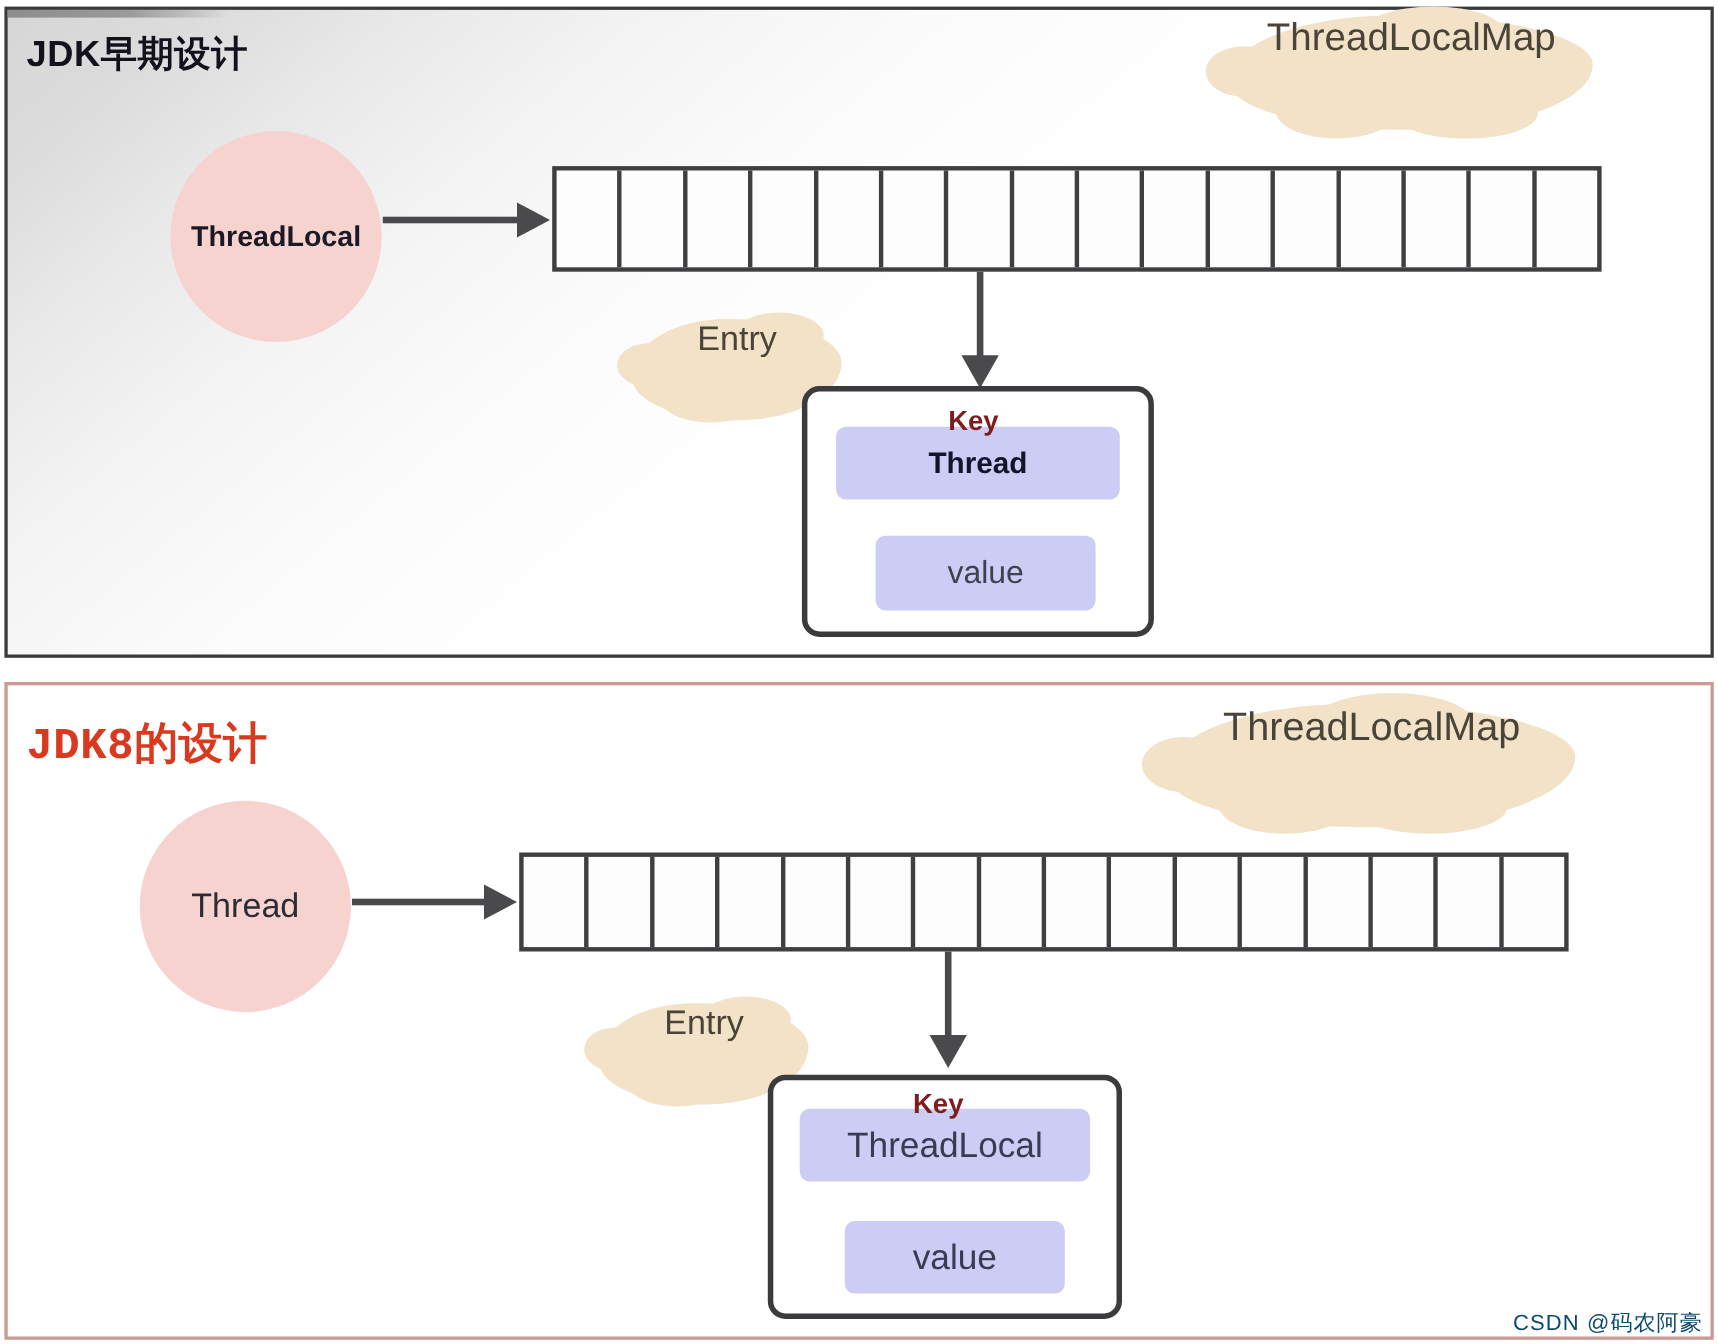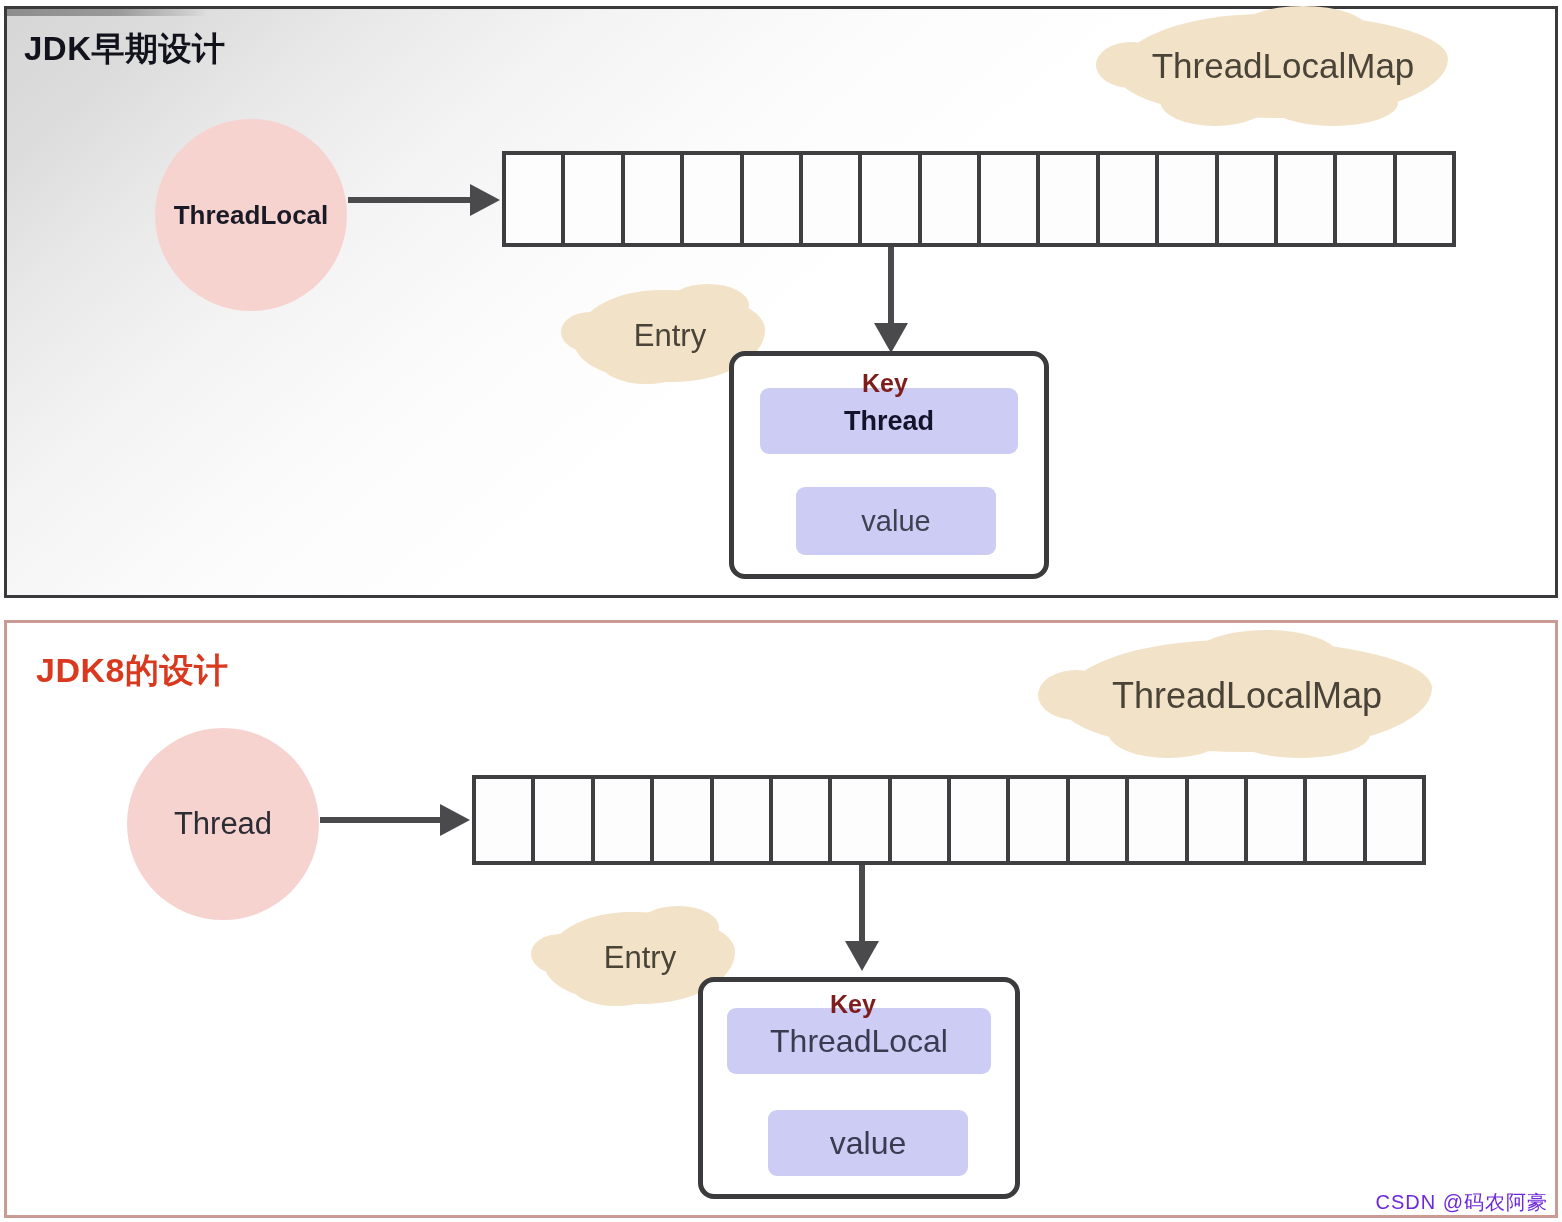--- a/index.html
+++ b/index.html
@@ -57,24 +57,25 @@
     letter-spacing: 0.5px;
     white-space: nowrap;
   }
   #title-top {
     left: 24px;
     top: 27px;
     font-size: 33px;
     color: #12121c;
   }
   #title-bottom {
-    left: 36px;
+    left: 24px;
     top: 648px;
-    font-size: 34px;
+    font-size: 40px;
     color: #d93a1f;
+    font-family: Liberation Mono, monospace;
   }
 
   
   .node-circle {
     position: absolute;
     border-radius: 50%;
     background: #f7d3d0;
     display: flex;
     align-items: center;
     justify-content: center;
@@ -96,21 +97,21 @@
     height: 192px;
     font-size: 31px;
     font-weight: normal;
     color: #2c2c34;
   }
 
   
   .cloud {
     position: absolute;
     display: flex;
-    align-items: center;
+    align-items: flex-start;
     justify-content: center;
     color: #4a4338;
     white-space: nowrap;
   }
   .cloud .blob {
     position: absolute;
     left: 0; top: 0; right: 0; bottom: 0;
     background: #f2e2c8;
     border-radius: 46% 54% 50% 50% / 56% 44% 58% 42%;
     filter: blur(0.4px);
@@ -242,21 +243,21 @@
   #chip-key-bottom  { left: 727px; top: 1008px; width: 264px; height: 66px; font-size: 32px; font-weight: normal; color: #3a3a50; }
   #label-key-bottom { left: 830px; top: 990px; font-size: 25px; }
   #chip-value-bottom{ left: 768px; top: 1110px; width: 200px; height: 66px; font-size: 32px; color: #3a3a50; }
 
   
   #watermark {
     position: absolute;
     right: 14px;
     bottom: 6px;
     font-size: 20px;
-    color: #6d28d9;
+    color: #0c4a6e;
     white-space: nowrap;
     letter-spacing: 1px;
   }
 </style>
 </head>
 <body>
 
 <div id="canvas">
 
   <div class="panel" id="panel-top">

